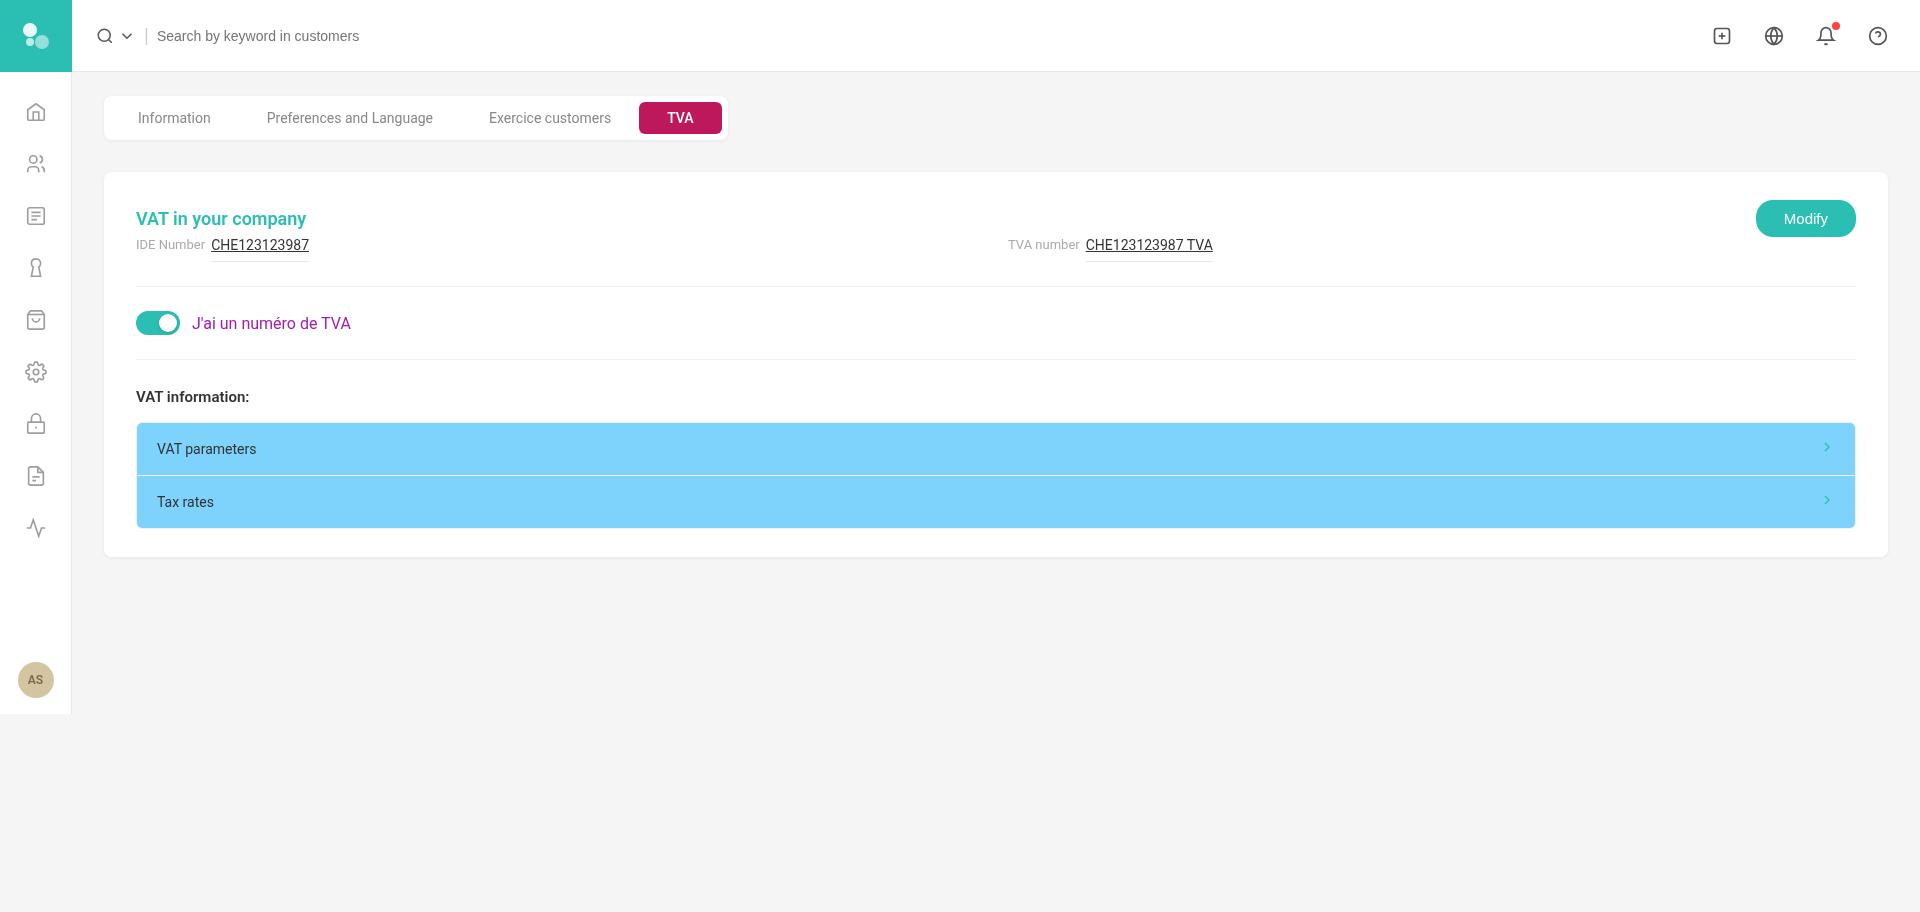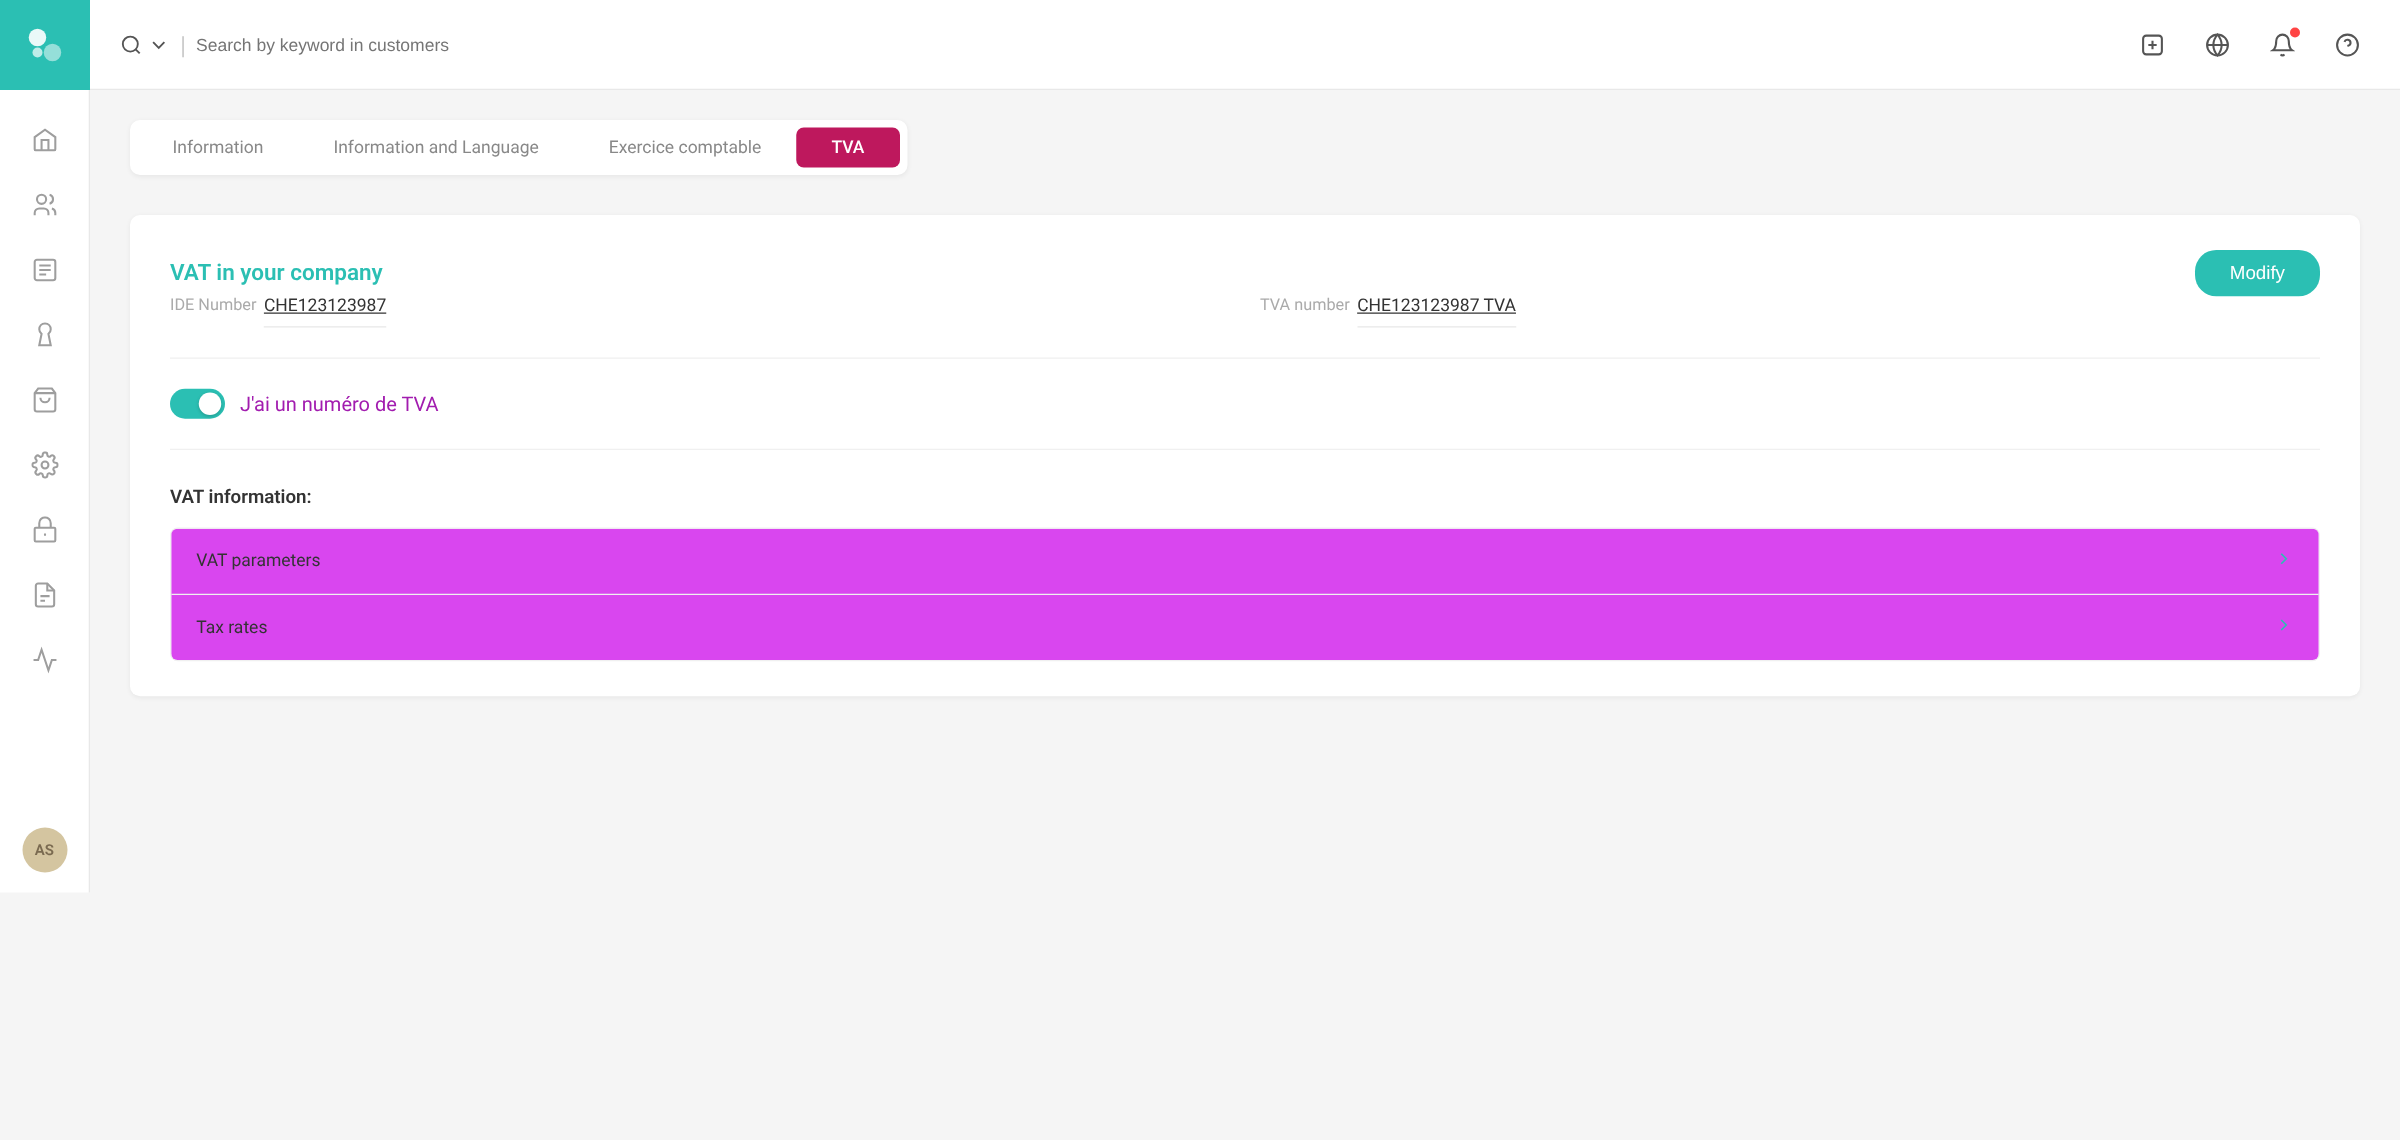--- a/index.html
+++ b/index.html
@@ -326,21 +326,21 @@
       border: 1px solid #f0f0f0;
       border-radius: 6px;
       overflow: hidden;
     }
 
     .vat-info-item {
       display: flex;
       align-items: center;
       justify-content: space-between;
       padding: 16px 20px;
-      background: #d946ef;
+      background: #7dd3fc;
       border-bottom: 1px solid #f0f0f0;
       cursor: pointer;
       transition: background 0.15s;
     }
 
     .vat-info-item:last-child { border-bottom: none; }
 
     .vat-info-item-label {
       font-size: 14px;
       color: #333;
@@ -489,22 +489,22 @@
           <line x1="12" y1="17" x2="12.01" y2="17"></line>
         </svg>
       </div>
     </div>
   </div>
 
   <div class="content">
 
     <div class="tabs">
       <div class="tab">Information</div>
-      <div class="tab">Information and Language</div>
-      <div class="tab">Exercice comptable</div>
+      <div class="tab">Preferences and Language</div>
+      <div class="tab">Exercice customers</div>
       <div class="tab active">TVA</div>
     </div>
 
     <div class="card">
       <div class="card-header">
         <h2 class="card-title">VAT in your company</h2>
         <button class="modify-btn">Modify</button>
       </div>
 
       <div class="fields-row">

